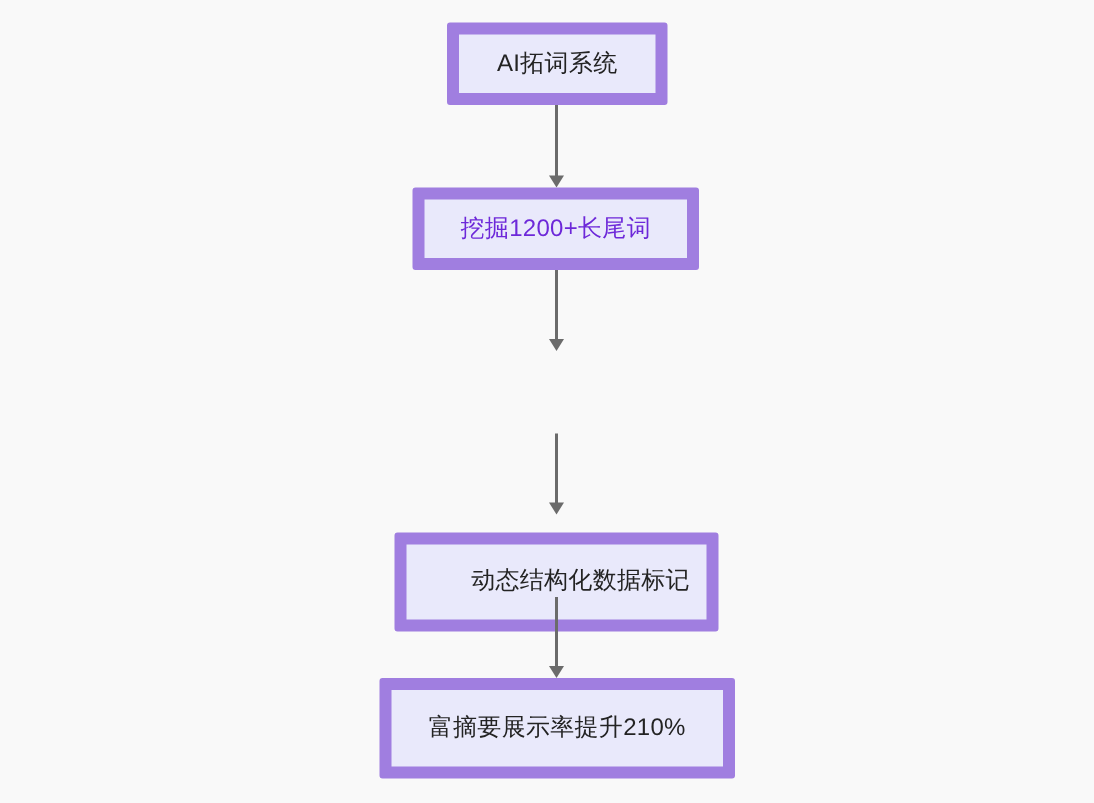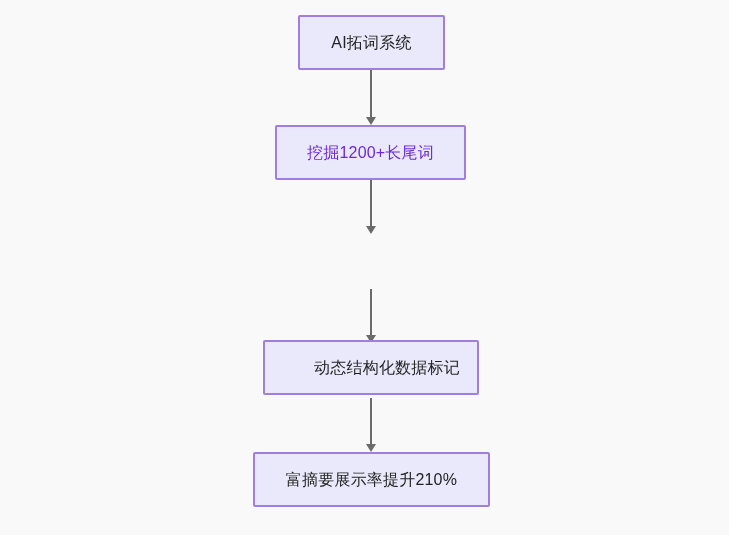--- a/index.html
+++ b/index.html
@@ -17,21 +17,21 @@
   #flowchart-canvas {
     position: relative;
     width: 729px;
     height: 535px;
     background: #f9f9f9;
   }
   .flow-node {
     position: absolute;
     box-sizing: border-box;
     background: #e9e9fb;
-    border: 2px solid #8b5cf6;
+    border: 8px solid #8b5cf6;
     border-radius: 2px;
     display: flex;
     align-items: center;
     justify-content: center;
     color: #232323;
     font-size: 16px;
     line-height: 1.2;
     letter-spacing: 0.2px;
     white-space: nowrap;
     user-select: none;
@@ -79,26 +79,26 @@
     <span class="conn-line" style="background: rgb(107, 107, 107);"></span>
     <span class="conn-arrow" style="border-top-color: rgb(107, 107, 107);"></span>
   </div>
 
 
   <div class="flow-connector" id="connector-3" style="left: 365px; top: 289px; height: 54px;">
     <span class="conn-line" style="background: rgb(107, 107, 107);"></span>
     <span class="conn-arrow" style="border-top-color: rgb(107, 107, 107);"></span>
   </div>
 
-  <div class="flow-node" id="node-4" style="left: 263px; top: 340px; width: 216px; height: 55px; background: rgb(233, 233, 251); border-color: rgb(160, 126, 224); color: rgb(35, 35, 35); padding-left: 32px;">
+  <div class="flow-node" id="node-4" style="left: 263px; top: 355px; width: 216px; height: 66px; background: rgb(233, 233, 251); border-color: rgb(160, 126, 224); color: rgb(35, 35, 35); padding-left: 32px;">
     <span>动态结构化数据标记</span>
   </div>
 
   <div class="flow-connector" id="connector-4" style="left: 365px; top: 398px; height: 54px;">
     <span class="conn-line" style="background: rgb(107, 107, 107);"></span>
     <span class="conn-arrow" style="border-top-color: rgb(107, 107, 107);"></span>
   </div>
 
-  <div class="flow-node" id="node-5" style="left: 253px; top: 452px; width: 237px; height: 55px; background: rgb(233, 233, 251); border-color: rgb(160, 126, 224); color: rgb(35, 35, 35);">
+  <div class="flow-node" id="node-5" style="left: 253px; top: 452px; width: 237px; height: 67px; background: rgb(233, 233, 251); border-color: rgb(160, 126, 224); color: rgb(35, 35, 35);">
     <span>富摘要展示率提升210%</span>
   </div>
 
 </div>
 
 </body></html>

